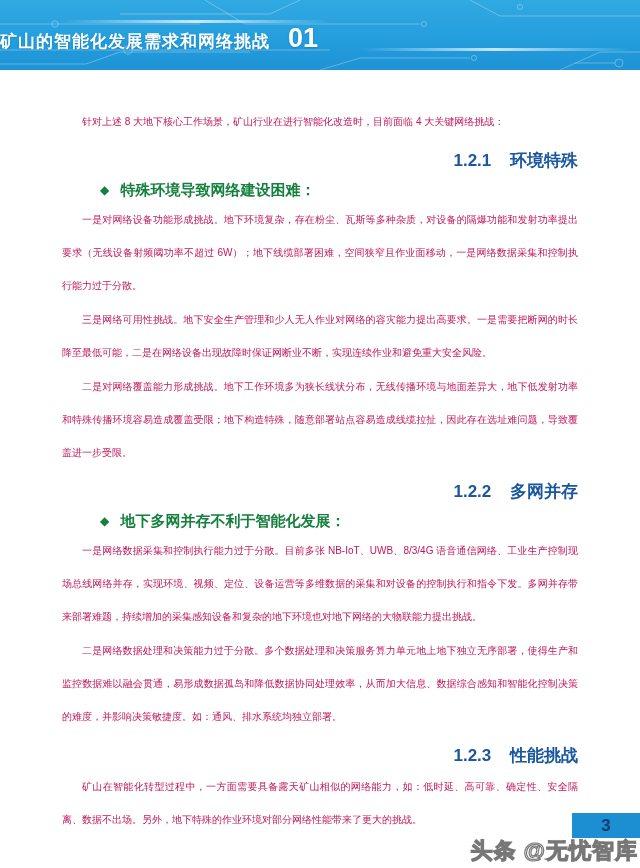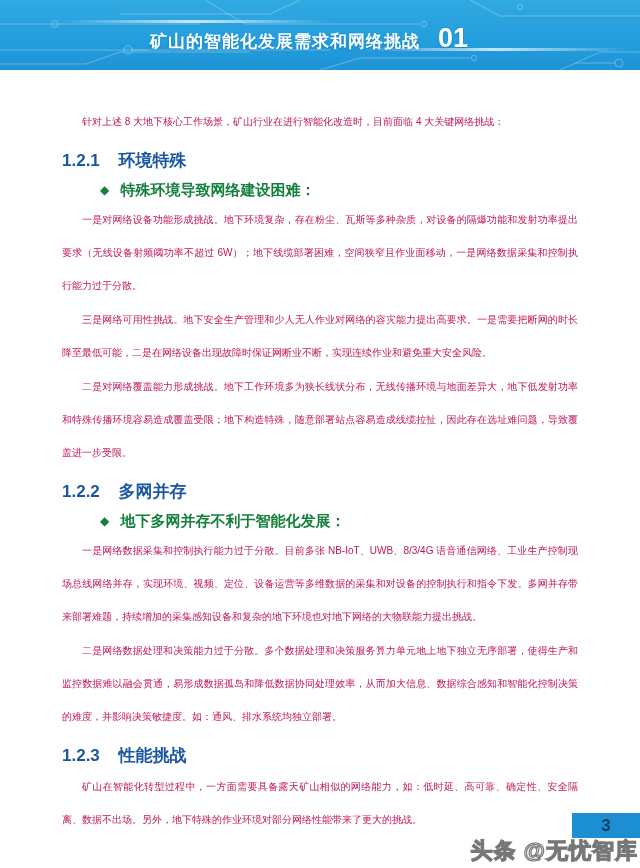--- a/index.html
+++ b/index.html
@@ -14,21 +14,21 @@
 
   
   .banner{
     position:absolute;top:0;left:0;width:640px;height:70px;
     background:linear-gradient(180deg,#31a9e2 0%,#249edd 55%,#1e93d5 100%);
     overflow:hidden;
   }
   .banner svg.circuit{position:absolute;top:0;left:0;}
   .banner-titles{
     position:absolute;top:0;left:0;right:22px;height:70px;
-    display:flex;justify-content:center;align-items:baseline;
+    display:flex;justify-content:flex-start;align-items:baseline;
     padding-top:30px;box-sizing:border-box;
   }
   .banner-title{
     color:#ffffff;font-size:17px;font-weight:bold;letter-spacing:1px;
     text-shadow:0 1px 2px rgba(0,60,110,.25);
   }
   .banner-num{
     color:#ffffff;font-size:27px;font-weight:bold;margin-left:18px;
     text-shadow:0 1px 2px rgba(0,60,110,.25);
     line-height:0;
@@ -44,21 +44,21 @@
     margin:1px 0 0 0;
     font-size:10px;line-height:33px;
     text-align:justify;
     text-indent:2em;
     color:#be185d;
   }
   p.intro{margin-top:0;}
   h2.section-heading{
     margin:10px 0 0 0;
     font-size:17px;line-height:26px;
-    font-weight:bold;color:#1a57a0;
+    font-weight:bold;color:#1a57a0;text-align:right;
   }
   h2.section-heading .sec-title{margin-left:14px;}
   .bullet-line{
     margin:5px 0 0 0;
     padding-left:38px;
     font-size:15px;line-height:22px;
     font-weight:bold;color:#15803d;
   }
   .bullet-line .diamond{
     font-size:12px;margin-right:7px;position:relative;top:-1px;

